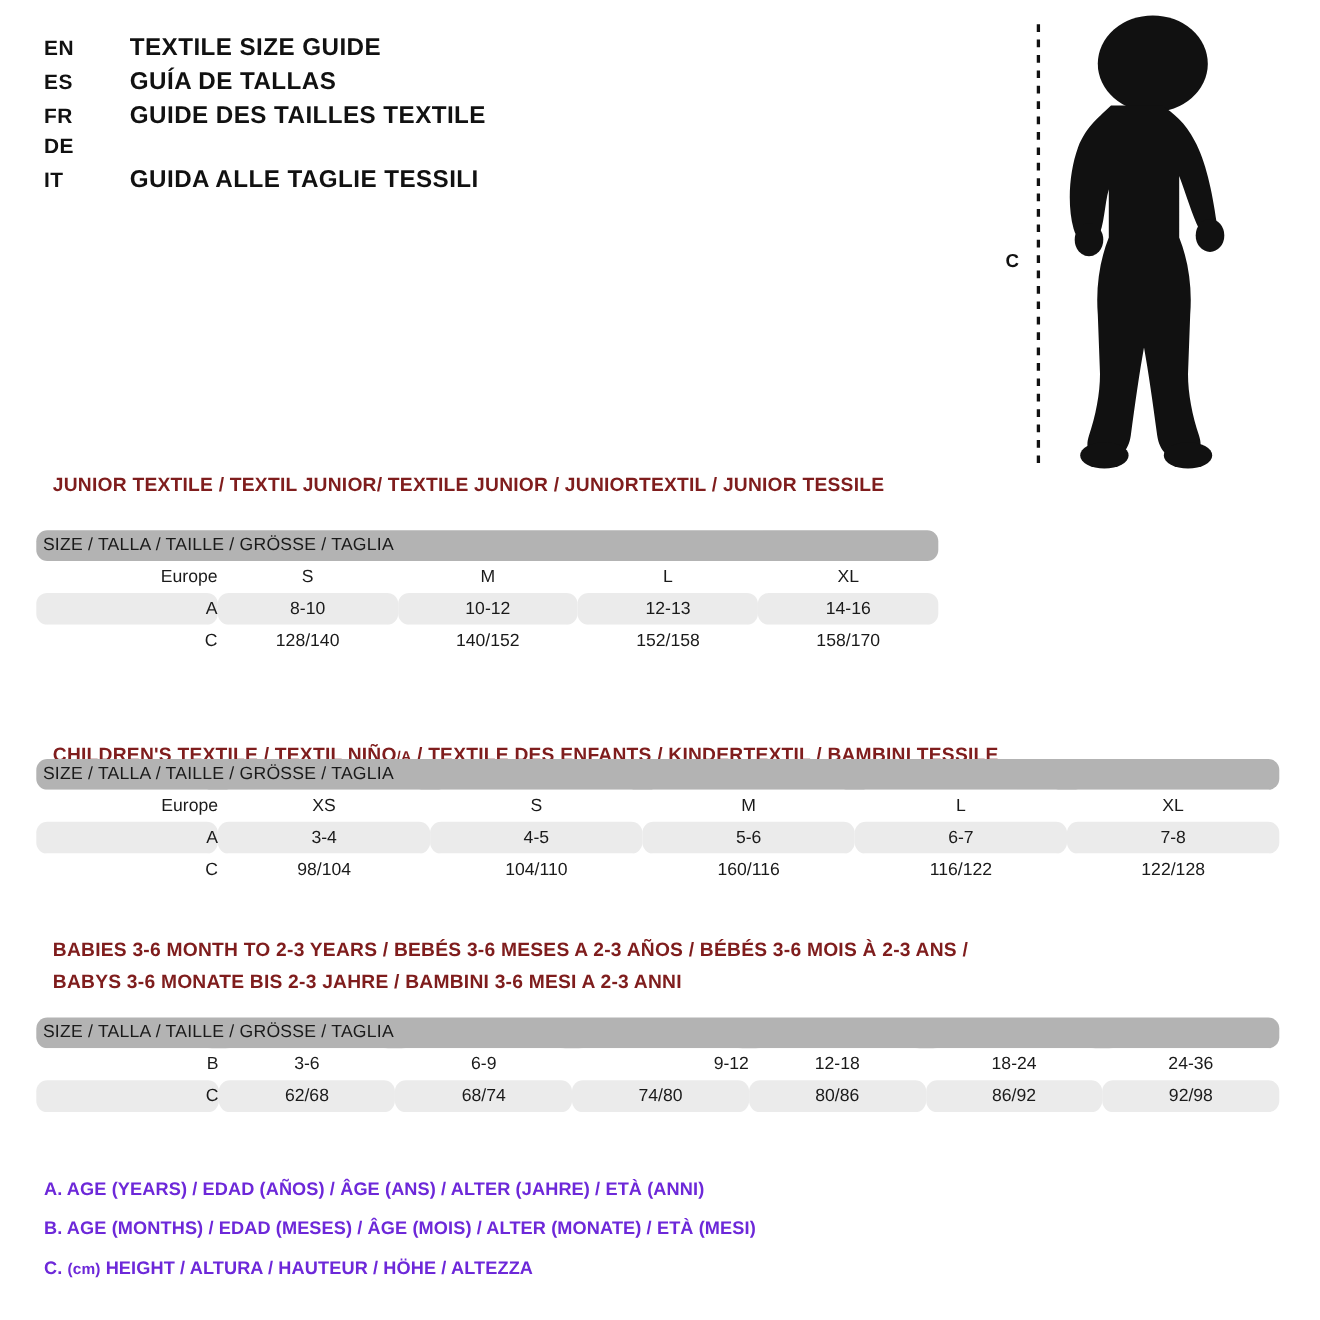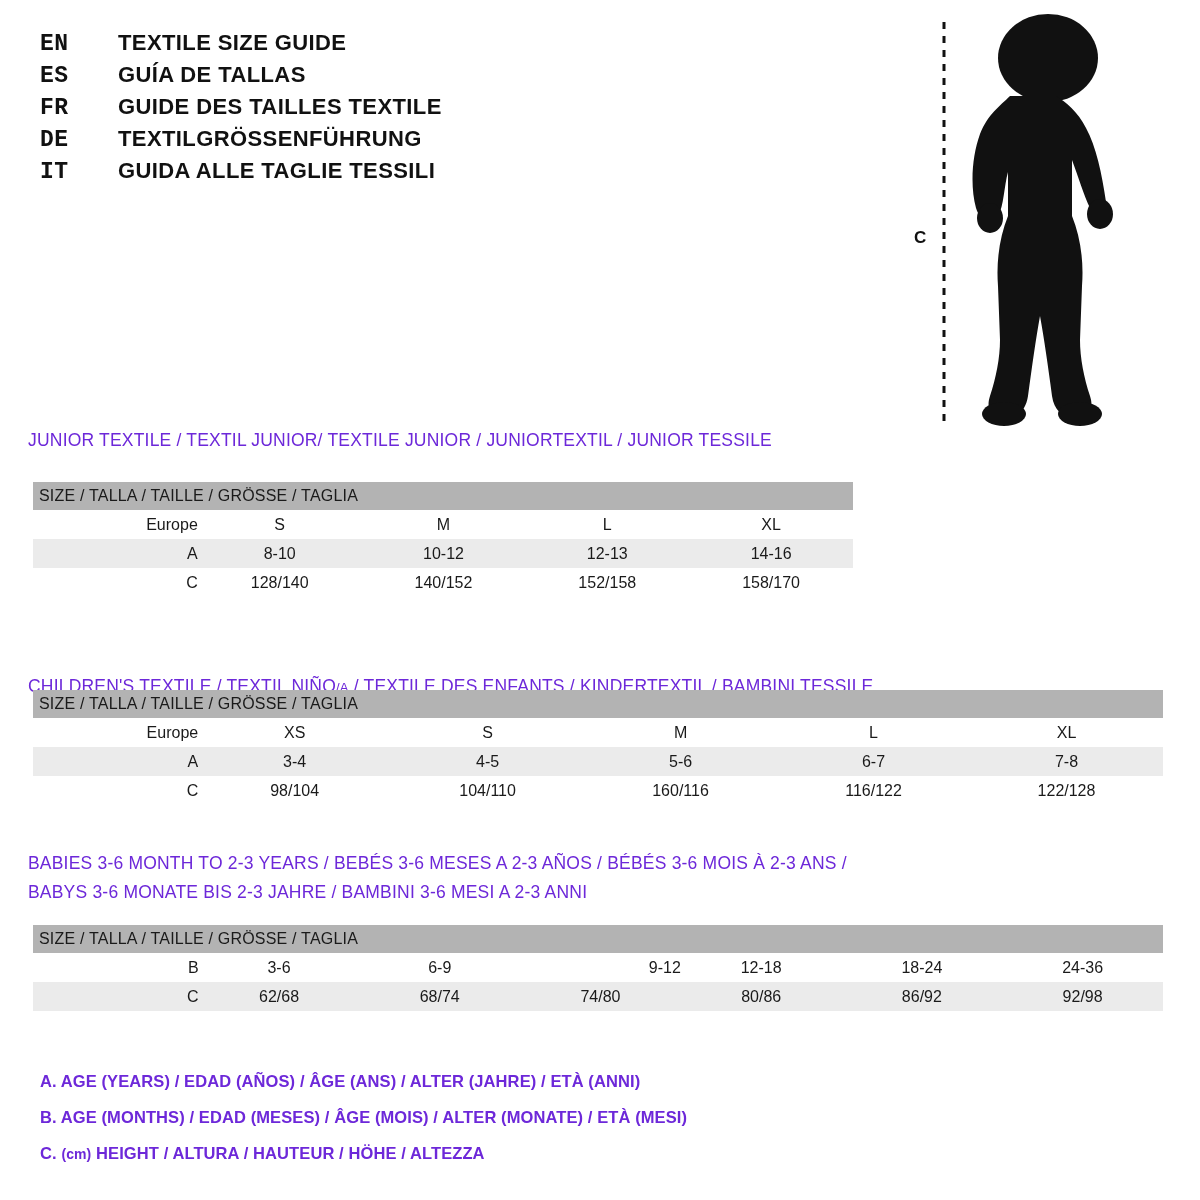--- a/index.html
+++ b/index.html
@@ -30,25 +30,24 @@
     width: 620px;
   }
   .title-row {
     display: flex;
     align-items: baseline;
     margin-bottom: 5px;
   }
   .title-lang {
     width: 78px;
     flex: 0 0 78px;
-    font-size: 23px;
+    font-size: 19px;
     font-weight: bold;
     letter-spacing: 0.4px;
     color: #111;
-    font-family: Liberation Mono, monospace;
   }
   .title-text {
     font-size: 22px;
     font-weight: bold;
     letter-spacing: 0.4px;
     color: #111;
     white-space: nowrap;
   }
 
   
@@ -65,45 +64,46 @@
     left: 14px;
     top: 218px;
     font-size: 17px;
     font-weight: bold;
     color: #111;
   }
 
   
   .section-heading {
     position: absolute;
-    left: 28px;
+    left: 48px;
     font-size: 17.5px;
-    font-weight: normal;
+    font-weight: bold;
     letter-spacing: 0.2px;
-    color: #6d28d9;
+    color: #7f1d1d;
     white-space: nowrap;
   }
   .section-heading .sub {
     font-size: 13px;
     vertical-align: baseline;
   }
 
   
   .tbl {
     position: absolute;
     border-collapse: collapse;
     font-size: 16px;
     color: #1a1a1a;
   }
   .tbl td, .tbl th {
     padding: 0;
     height: 29px;
     vertical-align: middle;
     font-weight: normal;
     text-align: center;
+    border-radius: 10px;
   }
   .tbl .lbl {
     text-align: right;
     padding-left: 6px;
     margin-left: 44px;
   }
   .row-head td {
     background: #b3b3b3;
     text-align: left;
     padding-left: 6px;
@@ -139,21 +139,20 @@
     <div class="title-row">
       <div class="title-lang">ES</div>
       <div class="title-text">GUÍA DE TALLAS</div>
     </div>
     <div class="title-row">
       <div class="title-lang">FR</div>
       <div class="title-text">GUIDE DES TAILLES TEXTILE</div>
     </div>
     <div class="title-row">
       <div class="title-lang">DE</div>
-      <div class="title-text">TEXTILGRÖSSENFÜHRUNG</div>
     </div>
     <div class="title-row">
       <div class="title-lang">IT</div>
       <div class="title-text">GUIDA ALLE TAGLIE TESSILI</div>
     </div>
   </div>
 
   <div class="figure-area">
     <svg width="280" height="420" viewBox="0 0 280 420">
 

